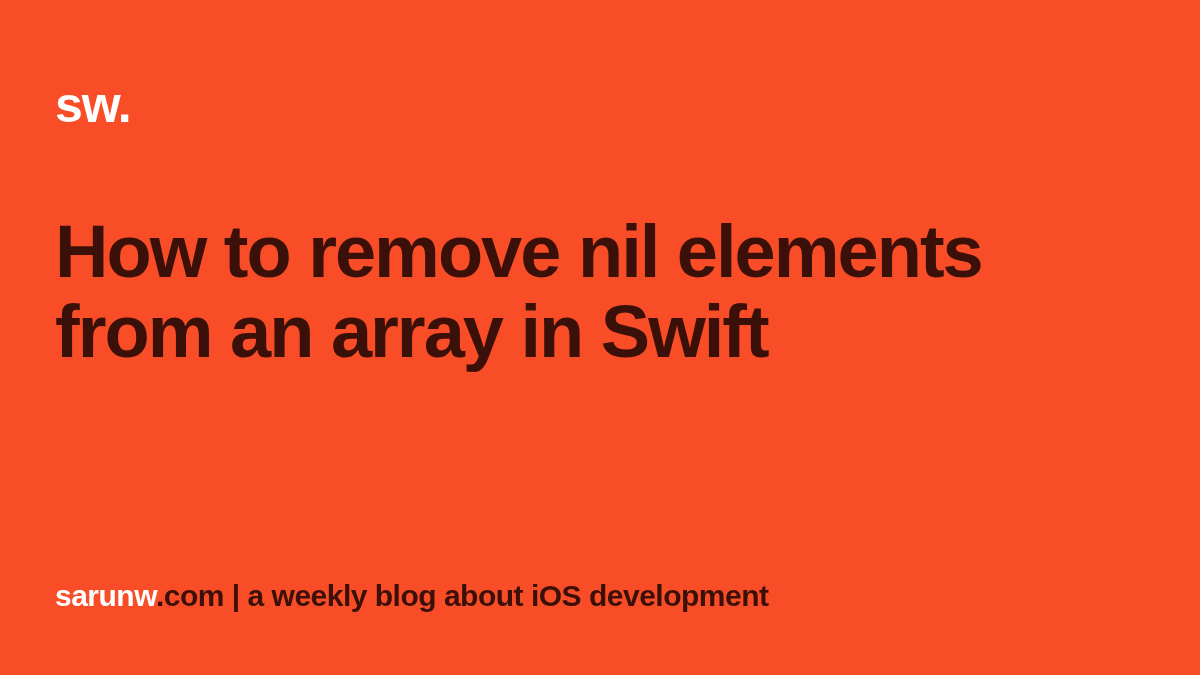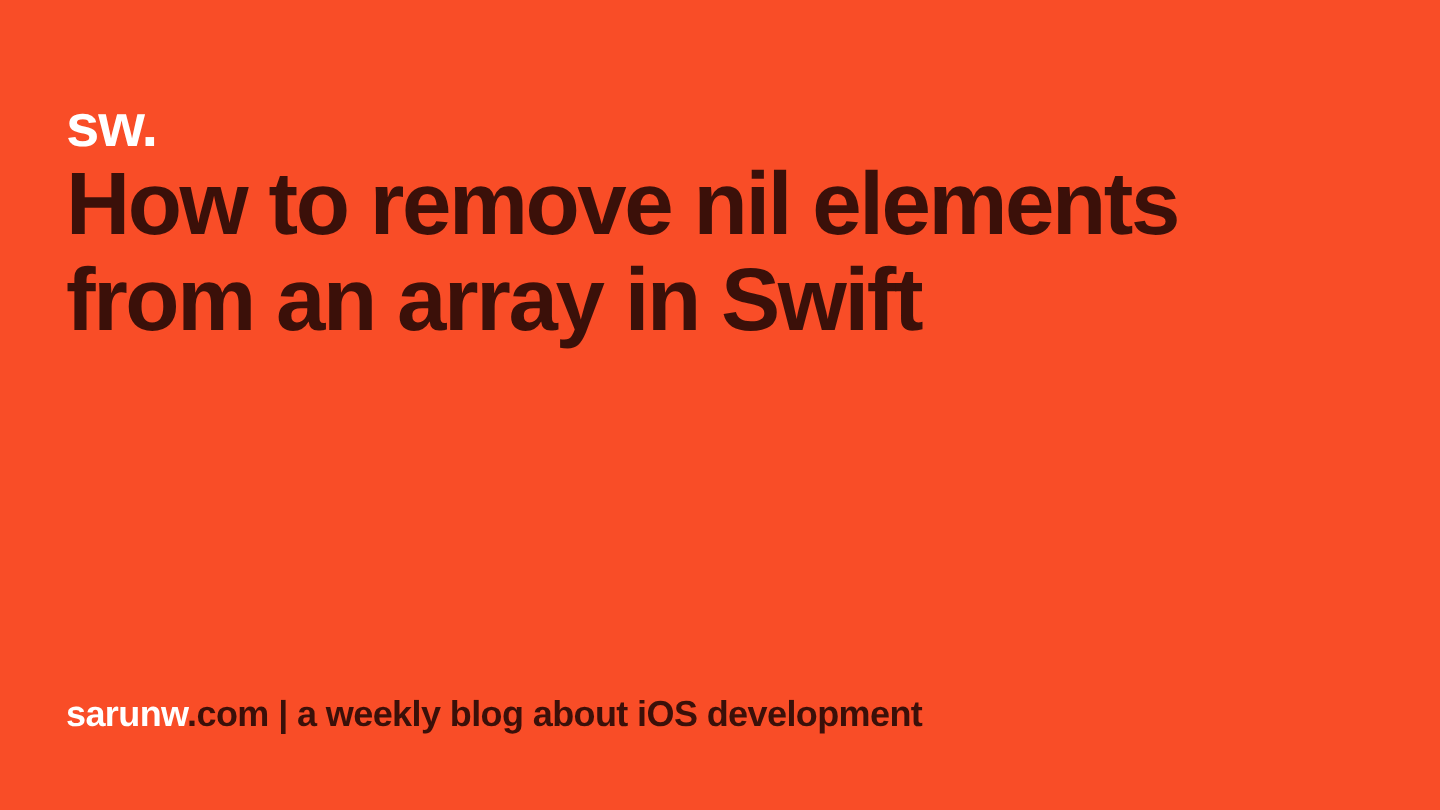--- a/index.html
+++ b/index.html
@@ -28,20 +28,21 @@
       letter-spacing: -1px;
       line-height: 1;
       margin-top: 20px;
     }
     .title {
       color: #3B1009;
       font-size: 74px;
       font-weight: 700;
       line-height: 1.08;
       letter-spacing: -2px;
+      margin-top: 82px;
     }
     .footer {
       margin-top: auto;
       font-size: 30px;
       font-weight: 600;
       line-height: 1.3;
       letter-spacing: -0.5px;
     }
     .footer-brand {
       color: #FFFFFF;

